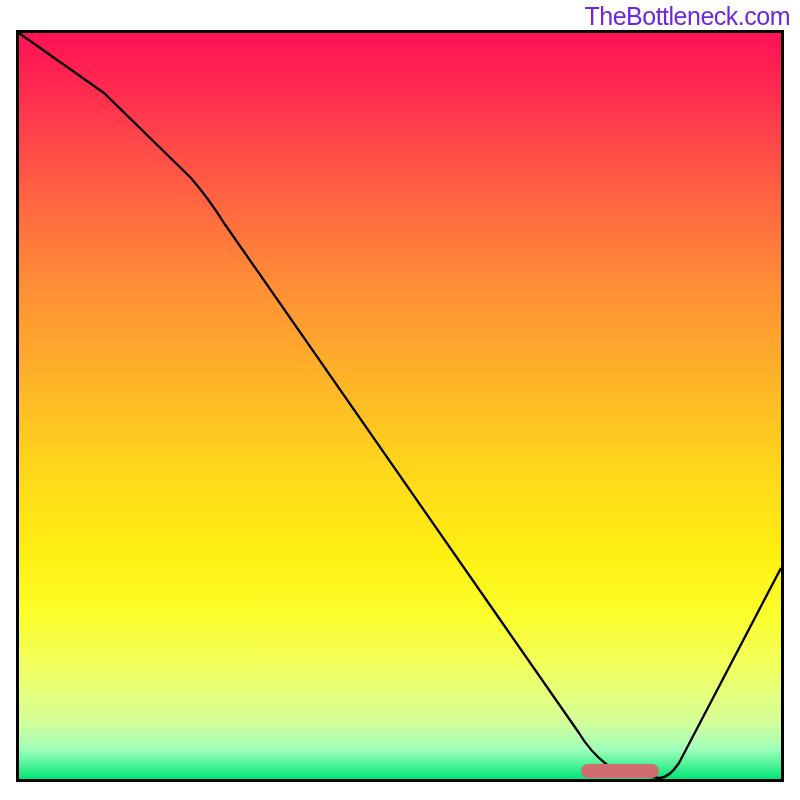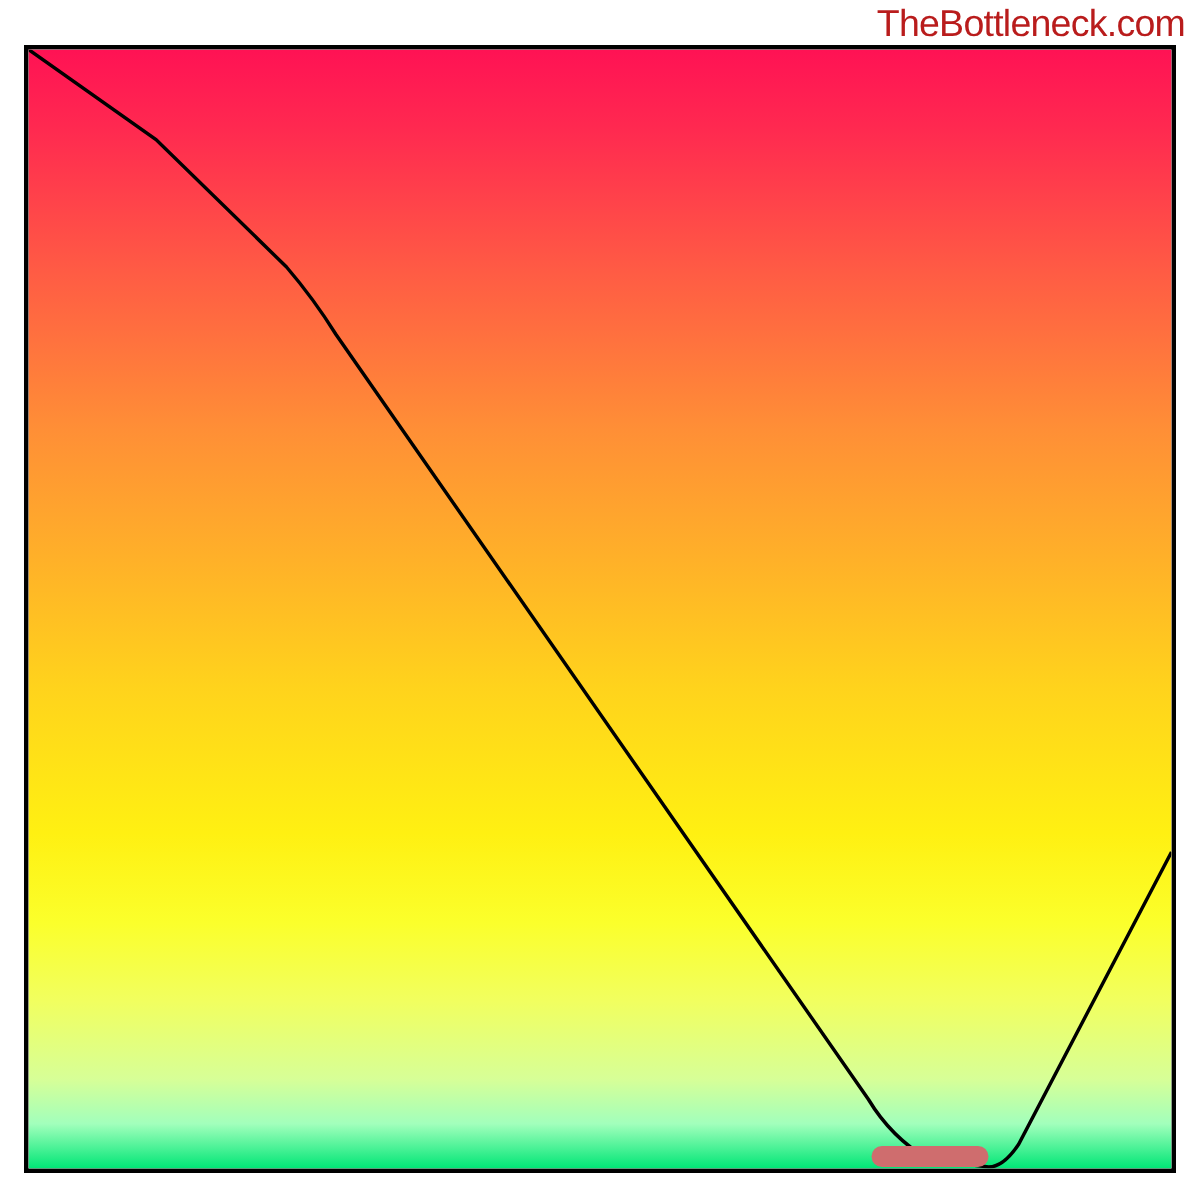--- a/index.html
+++ b/index.html
@@ -12,21 +12,21 @@
   }
   .container {
     position: relative;
     width: 800px;
     height: 800px;
   }
   .watermark {
     position: absolute;
     top: 2px;
     right: 10px;
-    color: #b91c1c;
+    color: #6d28d9;
     font-size: 25px;
     font-weight: 400;
     letter-spacing: -0.5px;
   }
   .plot-frame {
     position: absolute;
     left: 16px;
     top: 30px;
     width: 768px;
     height: 752px;

